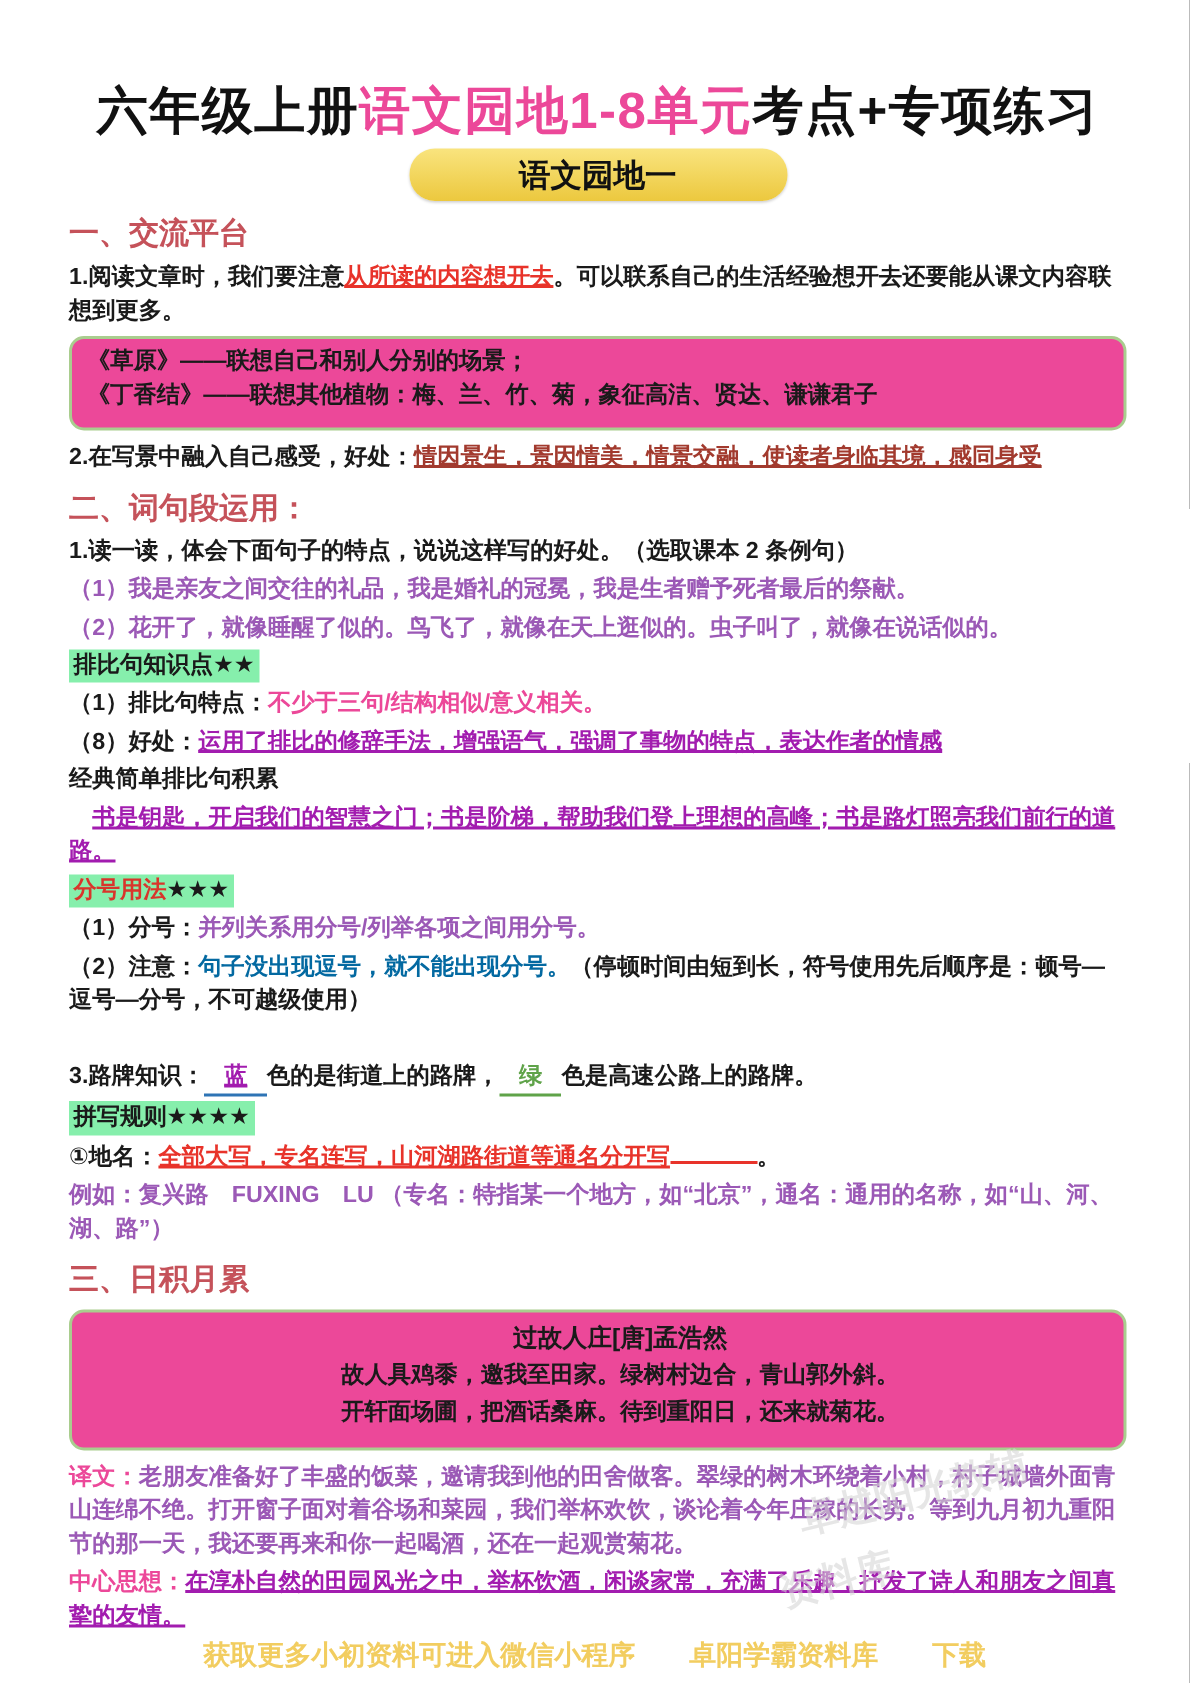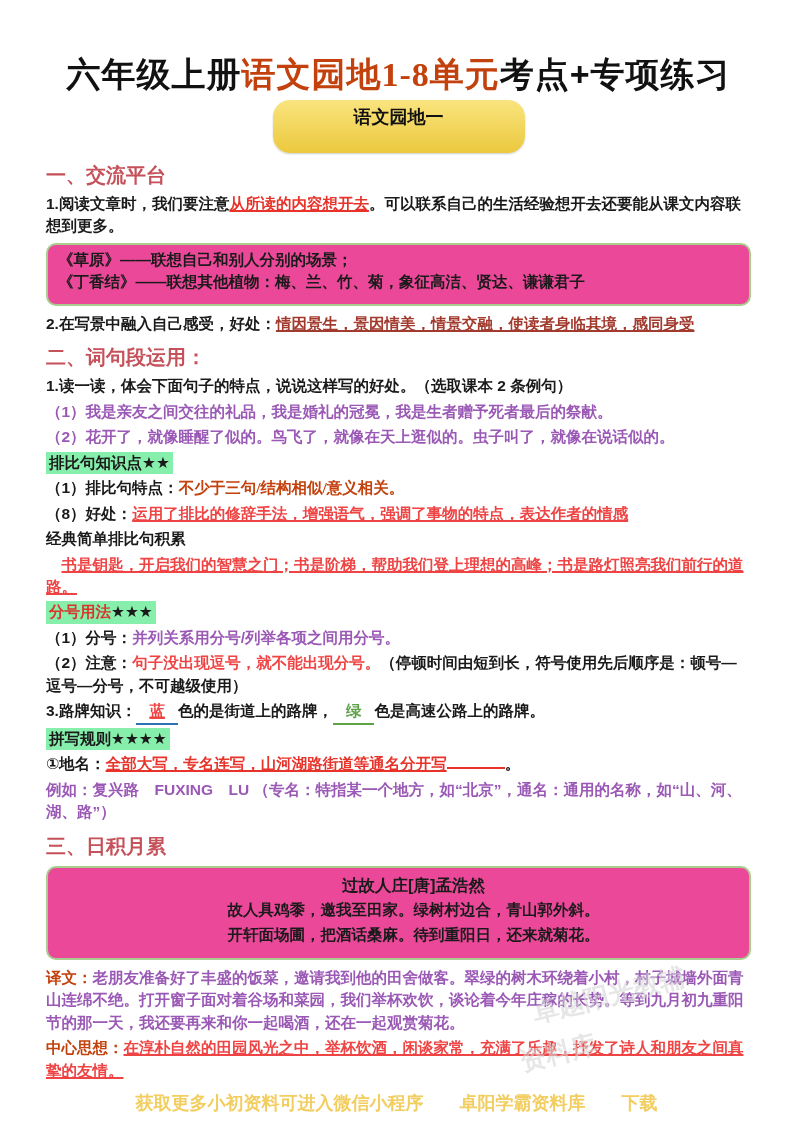--- a/index.html
+++ b/index.html
@@ -4,30 +4,30 @@
 <style>
   html,body{margin:0;padding:0;background:#888;}
   .page{
     width:793px;height:1122px;position:relative;background:#ffffff;
     box-sizing:border-box;padding:54px 42px 0 46px;overflow:hidden;
     font-family:"Liberation Sans","DejaVu Sans",sans-serif;
     color:#1a1a1a;font-size:15.5px;line-height:1.45;font-weight:700;
   }
   h1.title{margin:0 0 4px 0;text-align:center;font-size:34px;line-height:1.2;
     font-weight:900;letter-spacing:1px;color:#111;}
-  .red{color:#c2410c;font-family:Liberation Serif, serif;}
+  .red{color:#ec4899;}
   .red-u{color:#e8332a;text-decoration:underline;text-decoration-thickness:2px;}
   .dred-u{color:#a23a2e;text-decoration:underline;text-decoration-thickness:2px;}
   .purple{color:#9b59b6;}
-  .pink{color:#ef4444;}
-  .blue-u{color:#ef4444;text-decoration:underline;text-decoration-thickness:1.5px;}
+  .pink{color:#0369a1;}
+  .blue-u{color:#a21caf;text-decoration:underline;text-decoration-thickness:1.5px;margin-top:25px;}
   .green-ch{color:#5fa349;}
   .pill{width:252px;margin:0 auto 8px auto;text-align:center;
     background:linear-gradient(#f9e47e,#ecc83e);border-radius:17px;
-    padding:4px 0 23px 0;font-size:18px;font-weight:800;color:#111;
+    padding:4px 0 1px 0;font-size:21px;font-weight:800;color:#111;
     box-shadow:0 1px 2px rgba(0,0,0,.2);}
   .sec-h{color:#c5525a;font-size:20px;font-weight:800;margin:8px 0 3px 0;}
   p.line{margin:3px 0;}
   .gbox{background:#ec4899;border:2px solid #a9cd8e;border-radius:10px;
     padding:4px 10px 10px 10px;margin:5px 0 7px 0;}
   .hl{background:#86efac;display:inline-block;padding:0 3px;font-weight:800;}
   .hl .t-red{color:#d9352b;}
   .indent1{text-indent:1em;}
   .blank-red{display:inline-block;width:58px;border-bottom:2px solid #e8332a;height:14px;}
   .blank-ch{display:inline-block;padding:0 13px;border-bottom:2px solid currentColor;}

